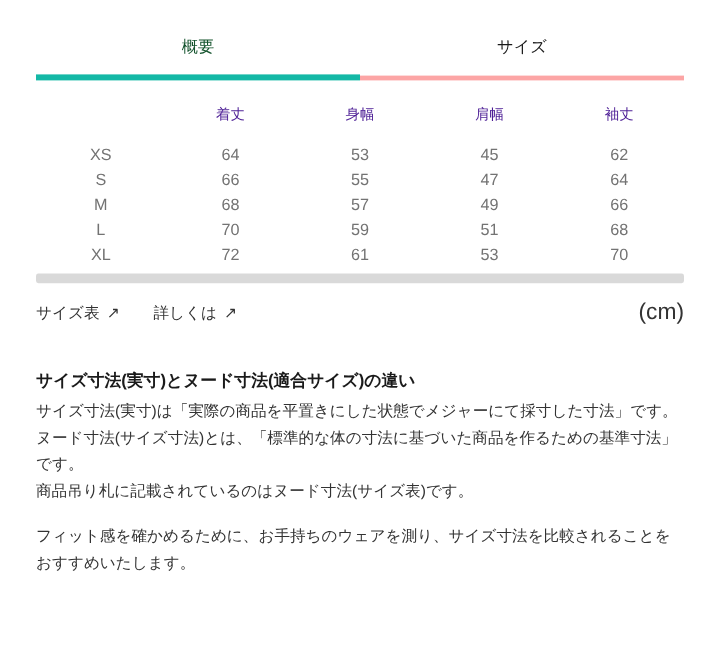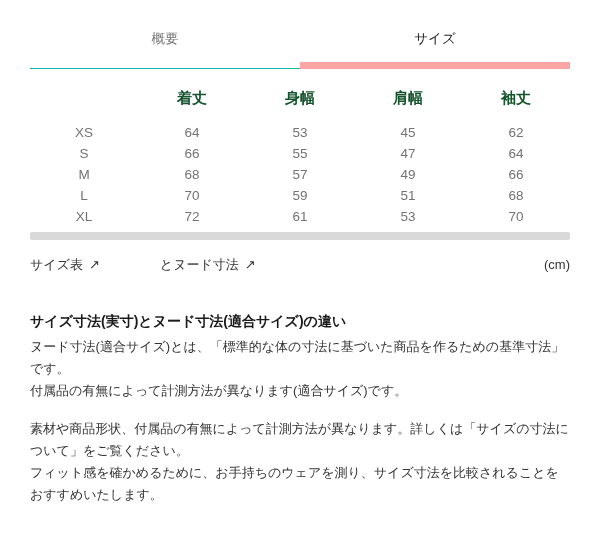--- a/index.html
+++ b/index.html
@@ -10,59 +10,59 @@
     padding: 0 30px;
     background: #ffffff;
     color: #333333;
     overflow: hidden;
   }
   
   .tabbar { display: flex; margin-top: 30px; }
   .tab {
     flex: 1; text-align: center;
     font-size: 13.5px; line-height: 18px;
-    color: #737373; cursor: pointer;
+    color: #14532d; cursor: pointer;
     padding-bottom: 14px;
-    border-bottom: 1px solid #14b8a6;
+    border-bottom: 5px solid #14b8a6;
   }
   .tab.active {
-    border-bottom: 7px solid #fca5a5;
+    border-bottom: 4px solid #fca5a5;
     color: #1a1a1a;
   }
   
   table.size-table {
     width: 100%; margin-top: 20px;
     border-collapse: collapse; table-layout: fixed;
   }
   table.size-table th {
-    font-weight: bold; font-size: 15px; color: #14532d;
+    font-weight: normal; font-size: 12px; color: #4c1d95;
     text-align: center; padding: 0 0 14px 0;
   }
   table.size-table td {
     font-size: 13.5px; color: #737373;
     text-align: center; padding: 1.5px 0;
     line-height: 18px;
   }
   
   .scrollbar {
     margin-top: 5px; height: 8px;
     background: #d9d9d9; border-radius: 2px;
   }
   
   .links-row {
     display: flex; align-items: flex-end;
-    margin-top: 16px; font-size: 13px; line-height: 18px; gap: 32px;
+    margin-top: 16px; font-size: 13px; line-height: 18px;
   }
   .link {
     display: inline-flex; align-items: center; gap: 6px;
     color: #333333; text-decoration: none; cursor: pointer;
     margin-right: 28px;
   }
   .link .arrow { font-size: 13px; color: #333333; }
-  .unit { margin-left: auto; font-size: 13px; color: #333333; }
+  .unit { margin-left: auto; font-size: 19px; color: #333333; }
   
   .section { margin-top: 38px; }
   .section + .section { margin-top: 16px; }
   .section h3 {
     font-size: 14px; font-weight: bold; color: #1a1a1a;
     line-height: 19px; margin-bottom: 5px;
   }
   .section p {
     font-size: 13px; line-height: 22px; color: #333333;
     margin: 0;
@@ -132,30 +132,30 @@
   </table>
 
   <div class="scrollbar"></div>
 
   <div class="links-row">
     <a class="link">
       <span>サイズ表</span>
       <span class="arrow">↗</span>
     </a>
     <a class="link">
-      <span>とヌード寸法</span>
+      <span>詳しくは</span>
       <span class="arrow">↗</span>
     </a>
     <span class="unit">(cm)</span>
   </div>
 
   <div class="section">
     <h3>サイズ寸法(実寸)とヌード寸法(適合サイズ)の違い</h3>
-    <p>ヌード寸法(適合サイズ)とは、「標準的な体の寸法に基づいた商品を作るための基準寸法」です。</p>
-    <p>付属品の有無によって計測方法が異なります(適合サイズ)です。</p>
+    <p>サイズ寸法(実寸)は「実際の商品を平置きにした状態でメジャーにて採寸した寸法」です。</p>
+    <p>ヌード寸法(サイズ寸法)とは、「標準的な体の寸法に基づいた商品を作るための基準寸法」です。</p>
+    <p>商品吊り札に記載されているのはヌード寸法(サイズ表)です。</p>
   </div>
 
   <div class="section">
-    <p>素材や商品形状、付属品の有無によって計測方法が異なります。詳しくは「サイズの寸法について」をご覧ください。</p>
     <p>フィット感を確かめるために、お手持ちのウェアを測り、サイズ寸法を比較されることをおすすめいたします。</p>
   </div>
 
 </div>
 
 </body></html>

